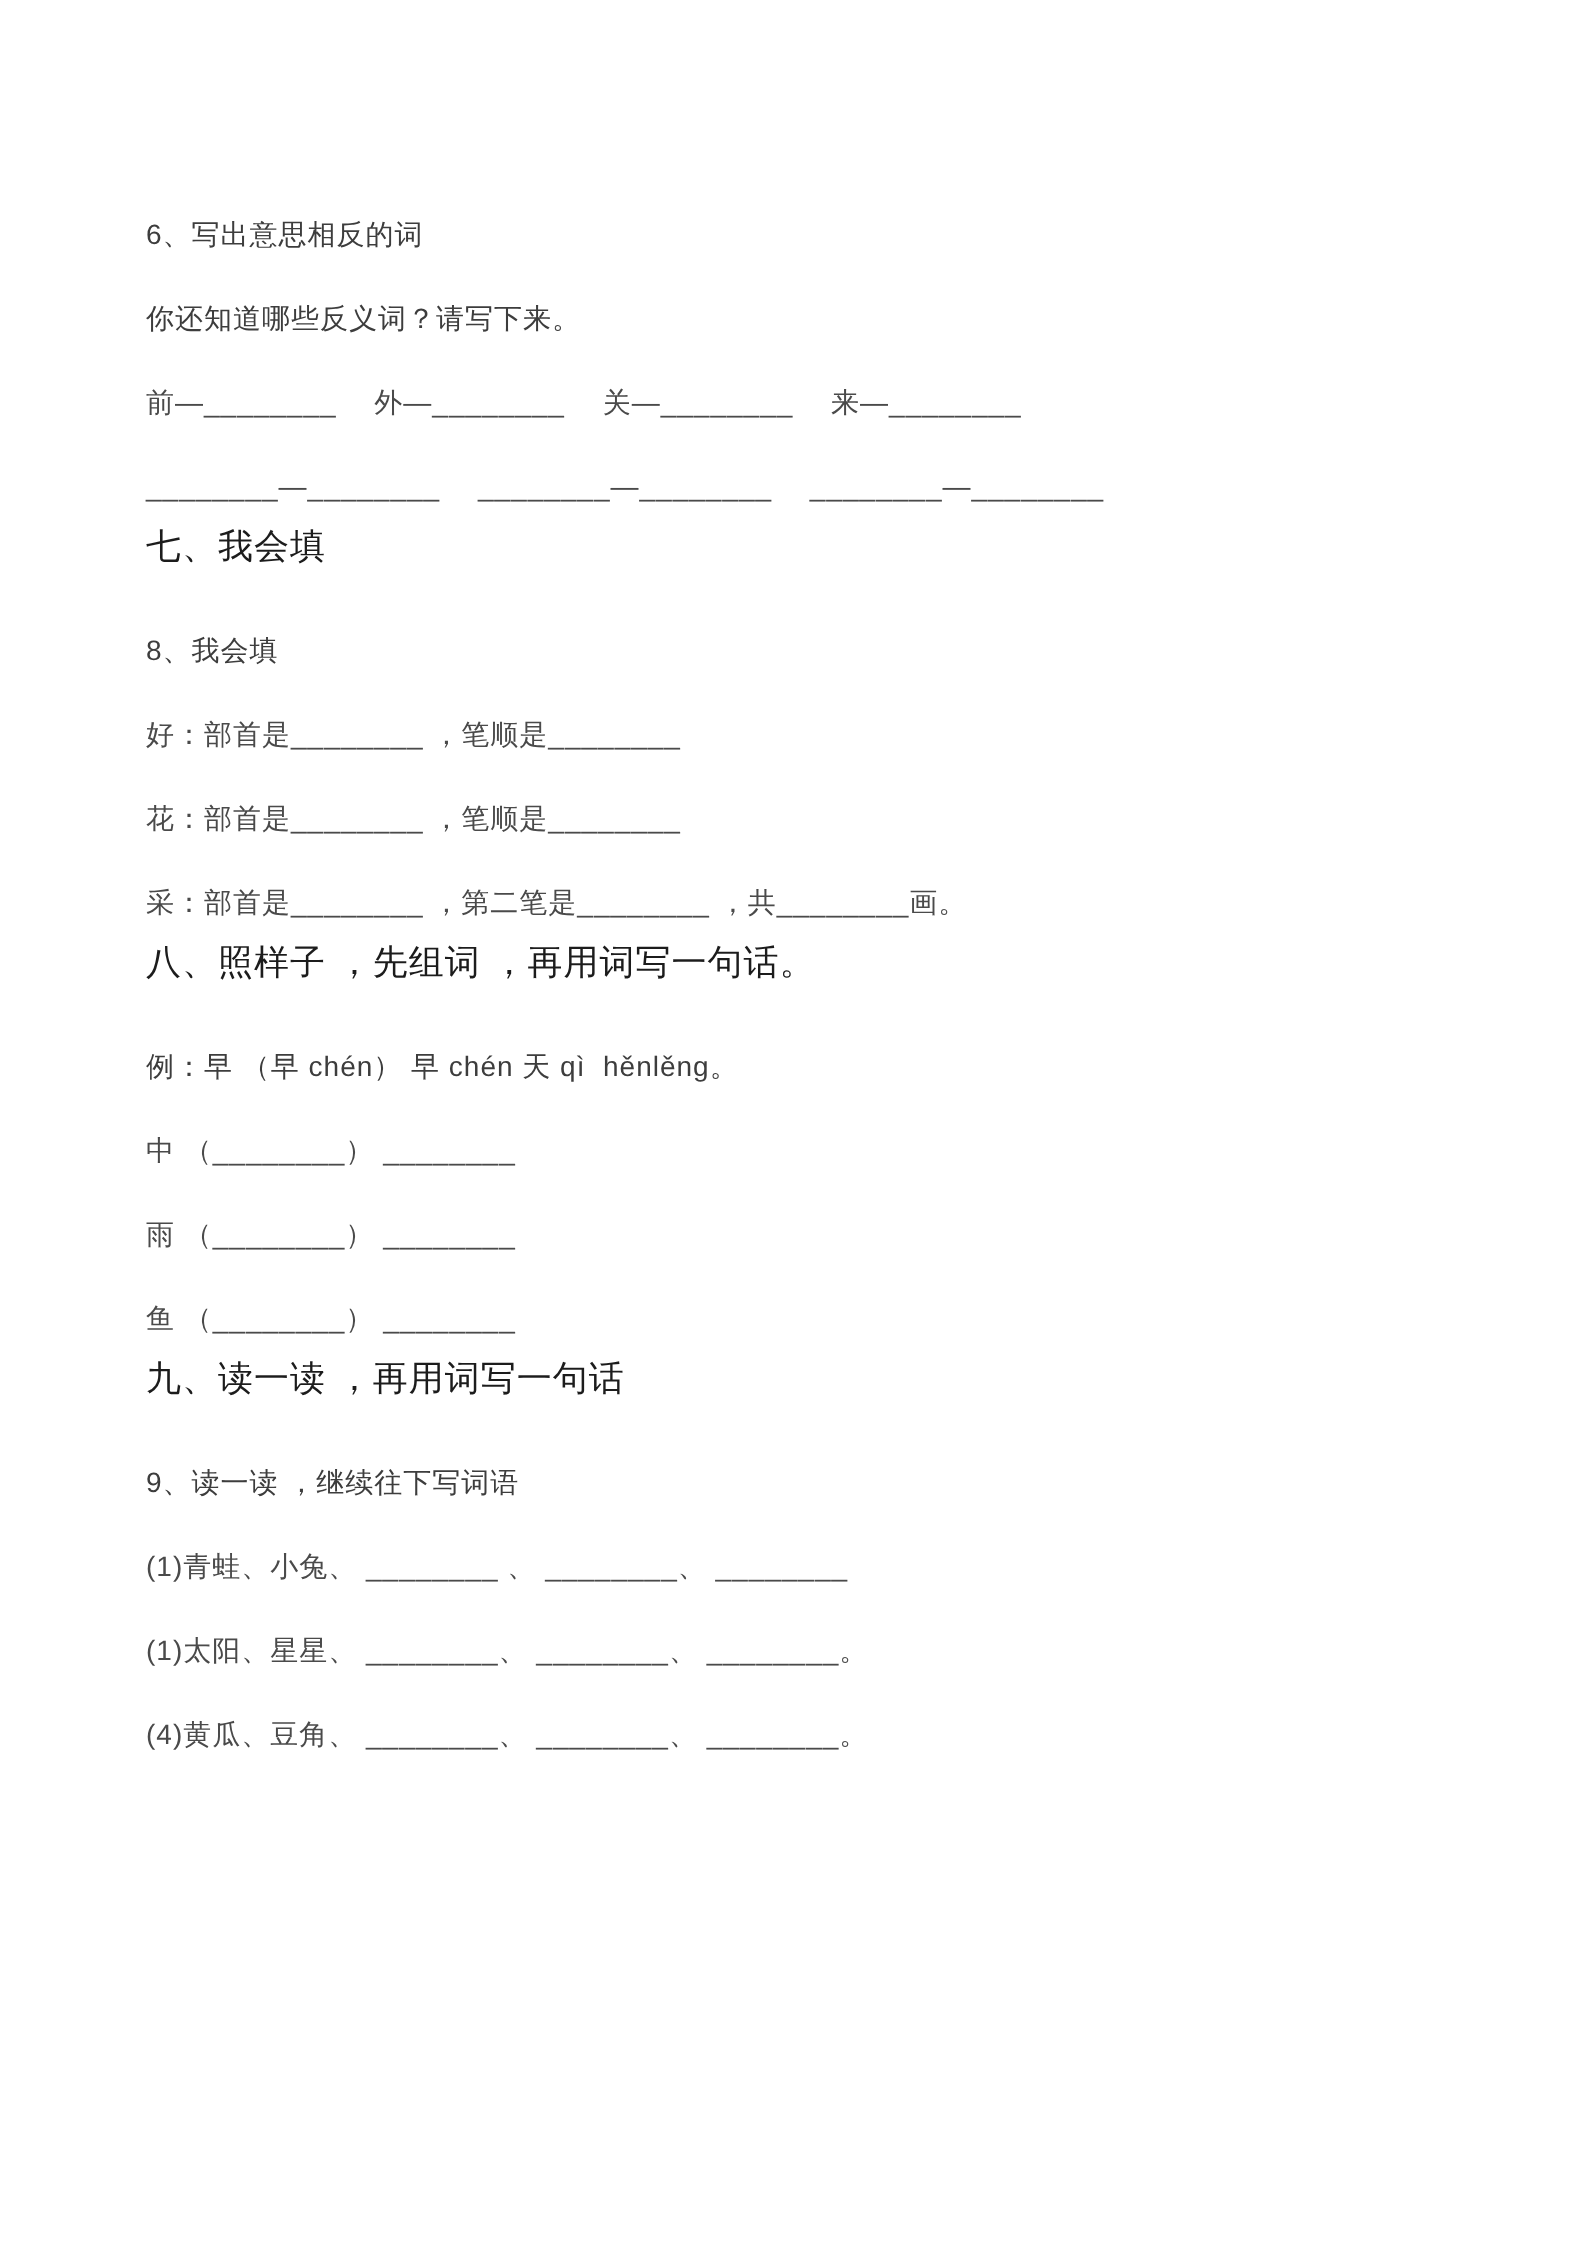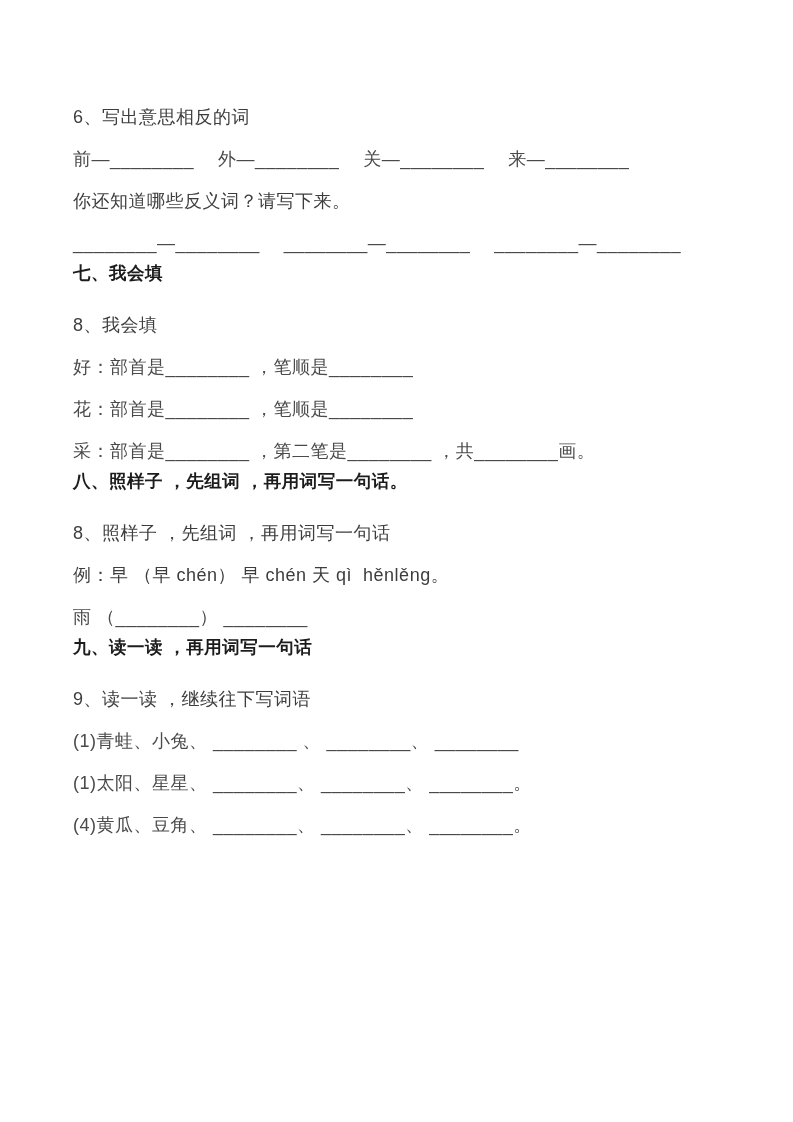--- a/index.html
+++ b/index.html
@@ -15,59 +15,60 @@
   }
   .page {
     box-sizing: border-box;
     width: 793px;
     height: 1122px;
     padding: 108px 60px 0 73px;
     background: #ffffff;
   }
   .line {
     margin: 0 0 24px 0;
-    font-size: 18px;
+    font-size: 14px;
     line-height: 18px;
     color: #3d3d3d;
     white-space: pre-wrap;
     letter-spacing: 0.5px;
   }
   .blank-line {
     color: #4a4a4a;
   }
   .heading {
     margin: -14px 0 32px 0;
     font-size: 17.5px;
     line-height: 22px;
-    font-weight: bold;
+    font-weight: normal;
     color: #1c1c1c;
     white-space: pre-wrap;
     letter-spacing: 0.5px;
   }
 </style>
 </head>
 <body>
 
 <div class="page">
 
   <p class="line">6、写出意思相反的词</p>
+  <p class="line">你还知道哪些反义词？请写下来。</p>
   <p class="line blank-line">前—________　 外—________　 关—________　 来—________</p>
-  <p class="line">你还知道哪些反义词？请写下来。</p>
   <p class="line blank-line">________—________　 ________—________　 ________—________</p>
 
   <h2 class="heading">七、我会填</h2>
   <p class="line">8、我会填</p>
   <p class="line blank-line">好：部首是________ ，笔顺是________</p>
   <p class="line blank-line">花：部首是________ ，笔顺是________</p>
   <p class="line blank-line">采：部首是________ ，第二笔是________ ，共________画。</p>
 
   <h2 class="heading">八、照样子 ，先组词 ，再用词写一句话。</h2>
-  <p class="line">8、照样子 ，先组词 ，再用词写一句话</p>
   <p class="line">例：早 （早 chén） 早 chén 天 qì  hěnlěng。</p>
+  <p class="line blank-line">中 （________） ________</p>
   <p class="line blank-line">雨 （________） ________</p>
+  <p class="line blank-line">鱼 （________） ________</p>
 
   <h2 class="heading">九、读一读 ，再用词写一句话</h2>
   <p class="line">9、读一读 ，继续往下写词语</p>
   <p class="line blank-line">(1)青蛙、小兔、 ________ 、 ________、 ________</p>
   <p class="line blank-line">(1)太阳、星星、 ________、 ________、 ________。</p>
   <p class="line blank-line">(4)黄瓜、豆角、 ________、 ________、 ________。</p>
 
 </div>
 
 </body></html>

